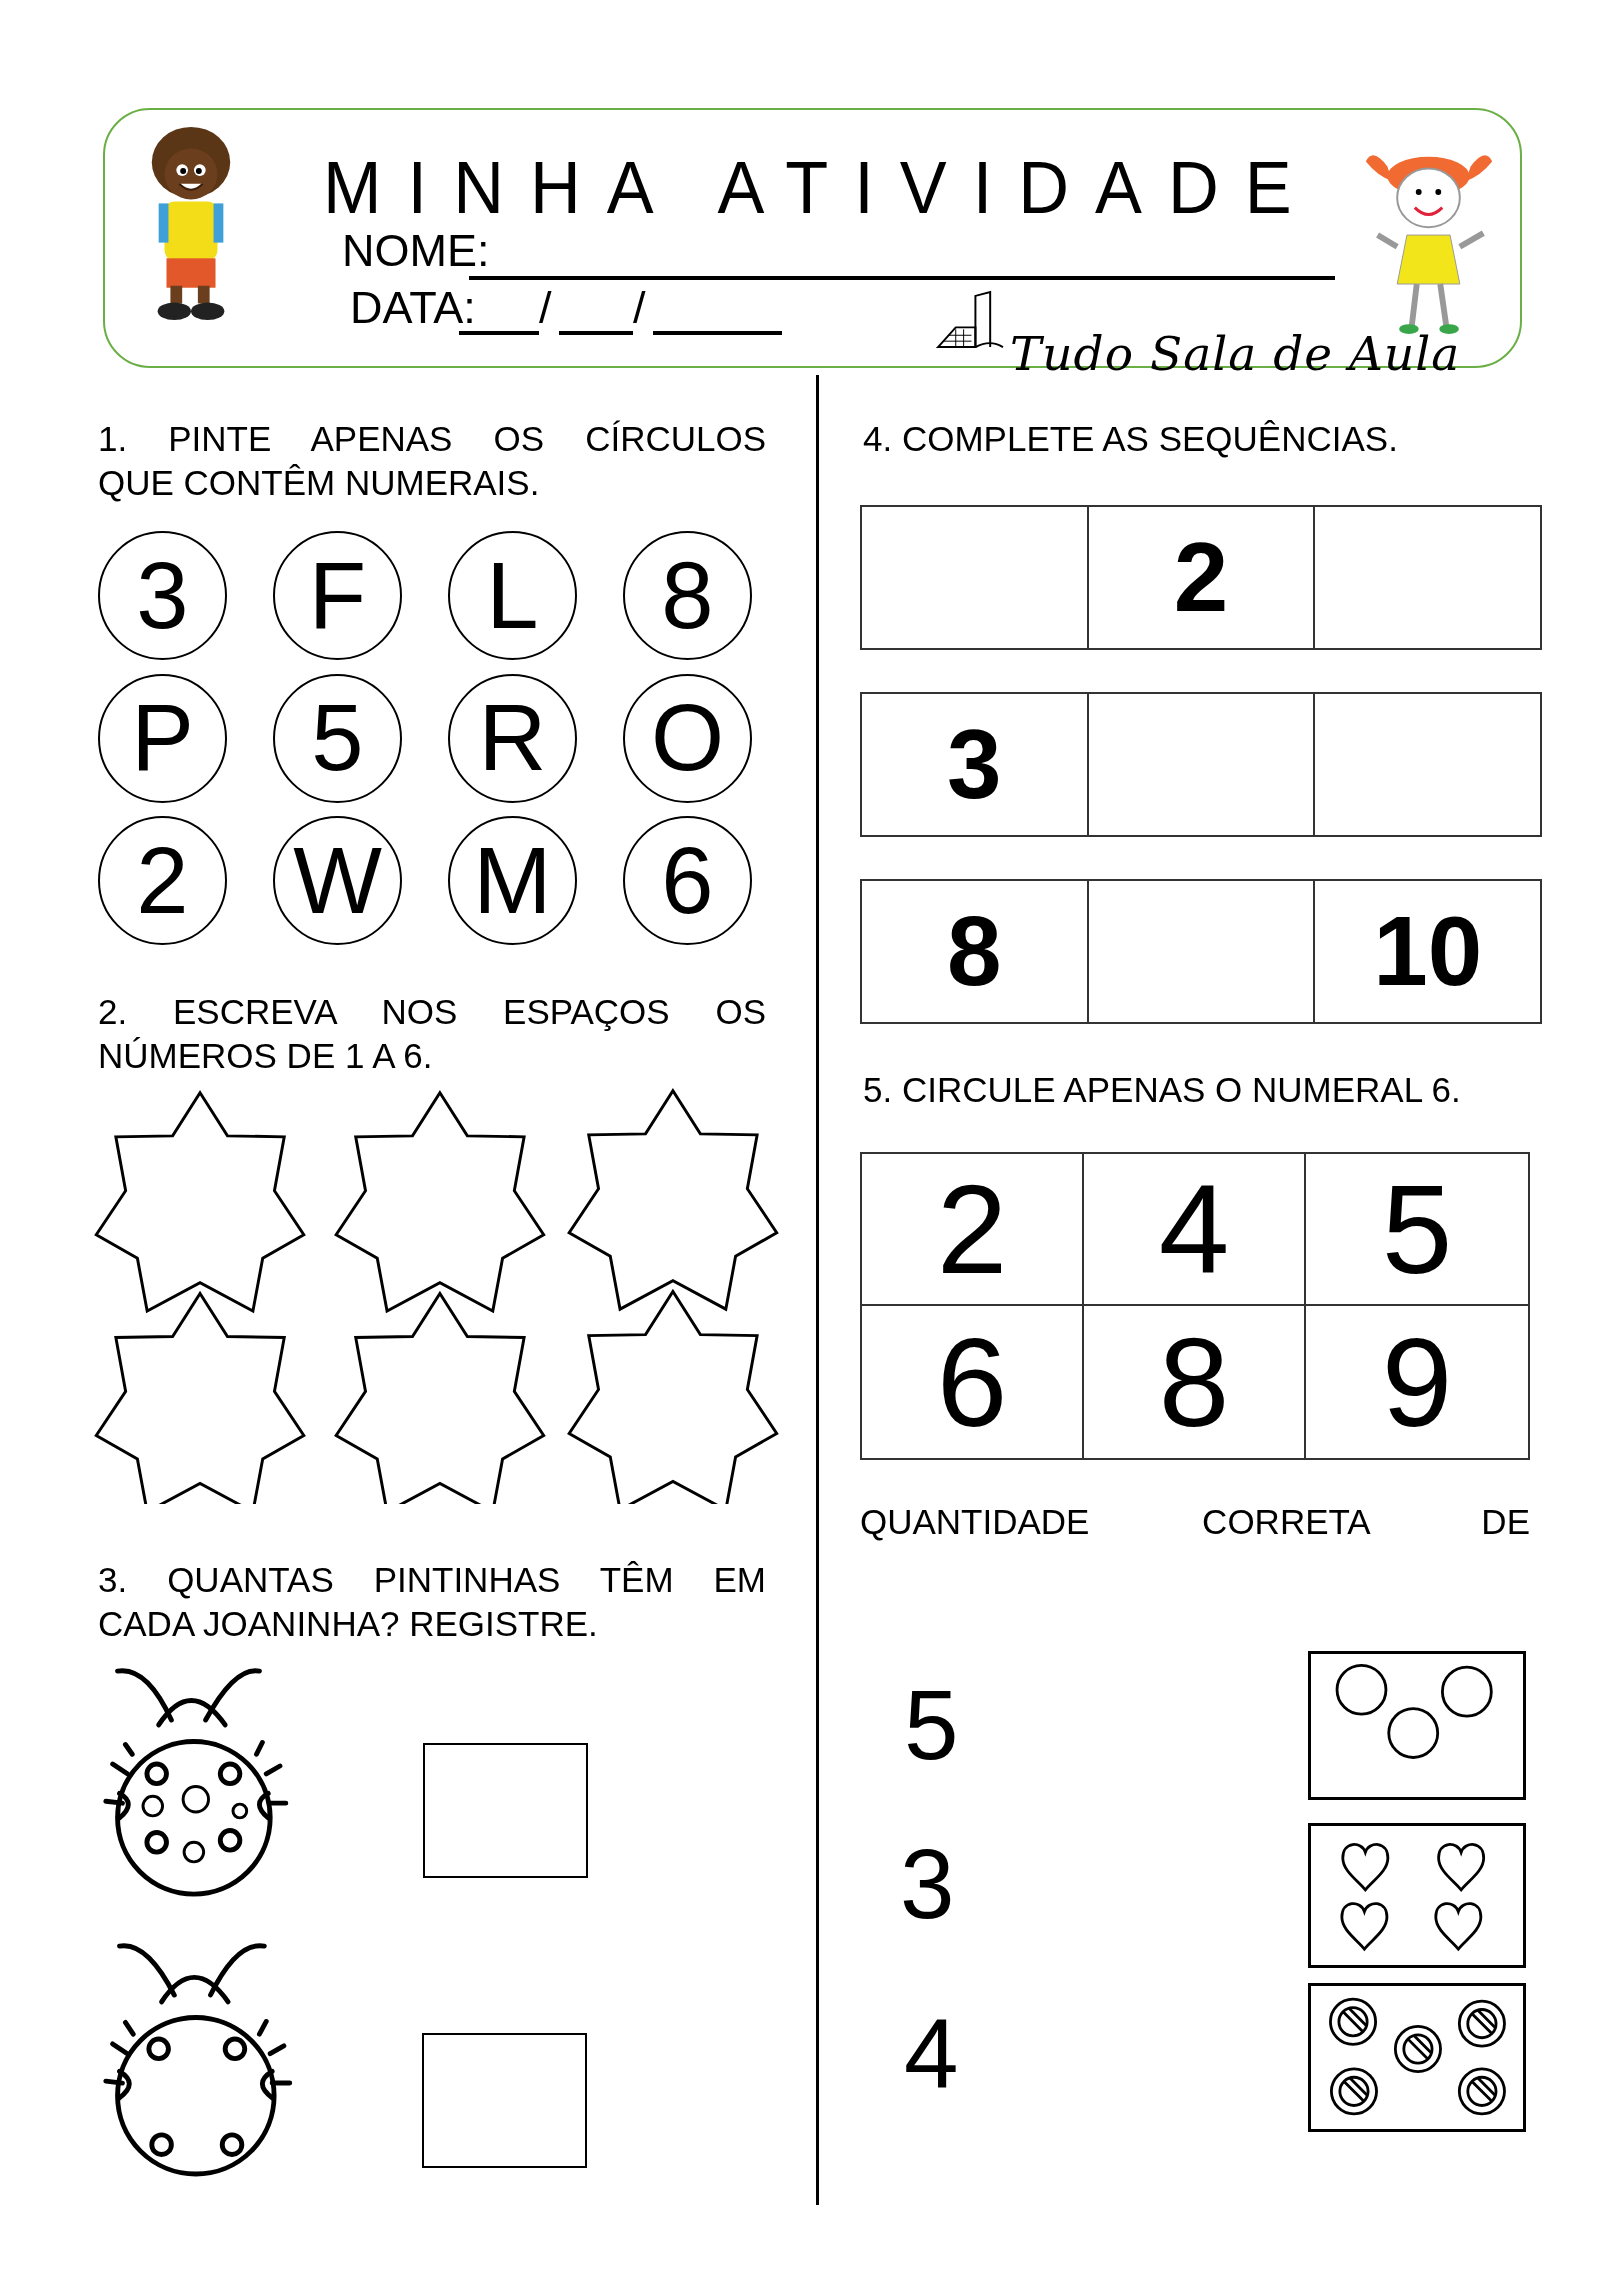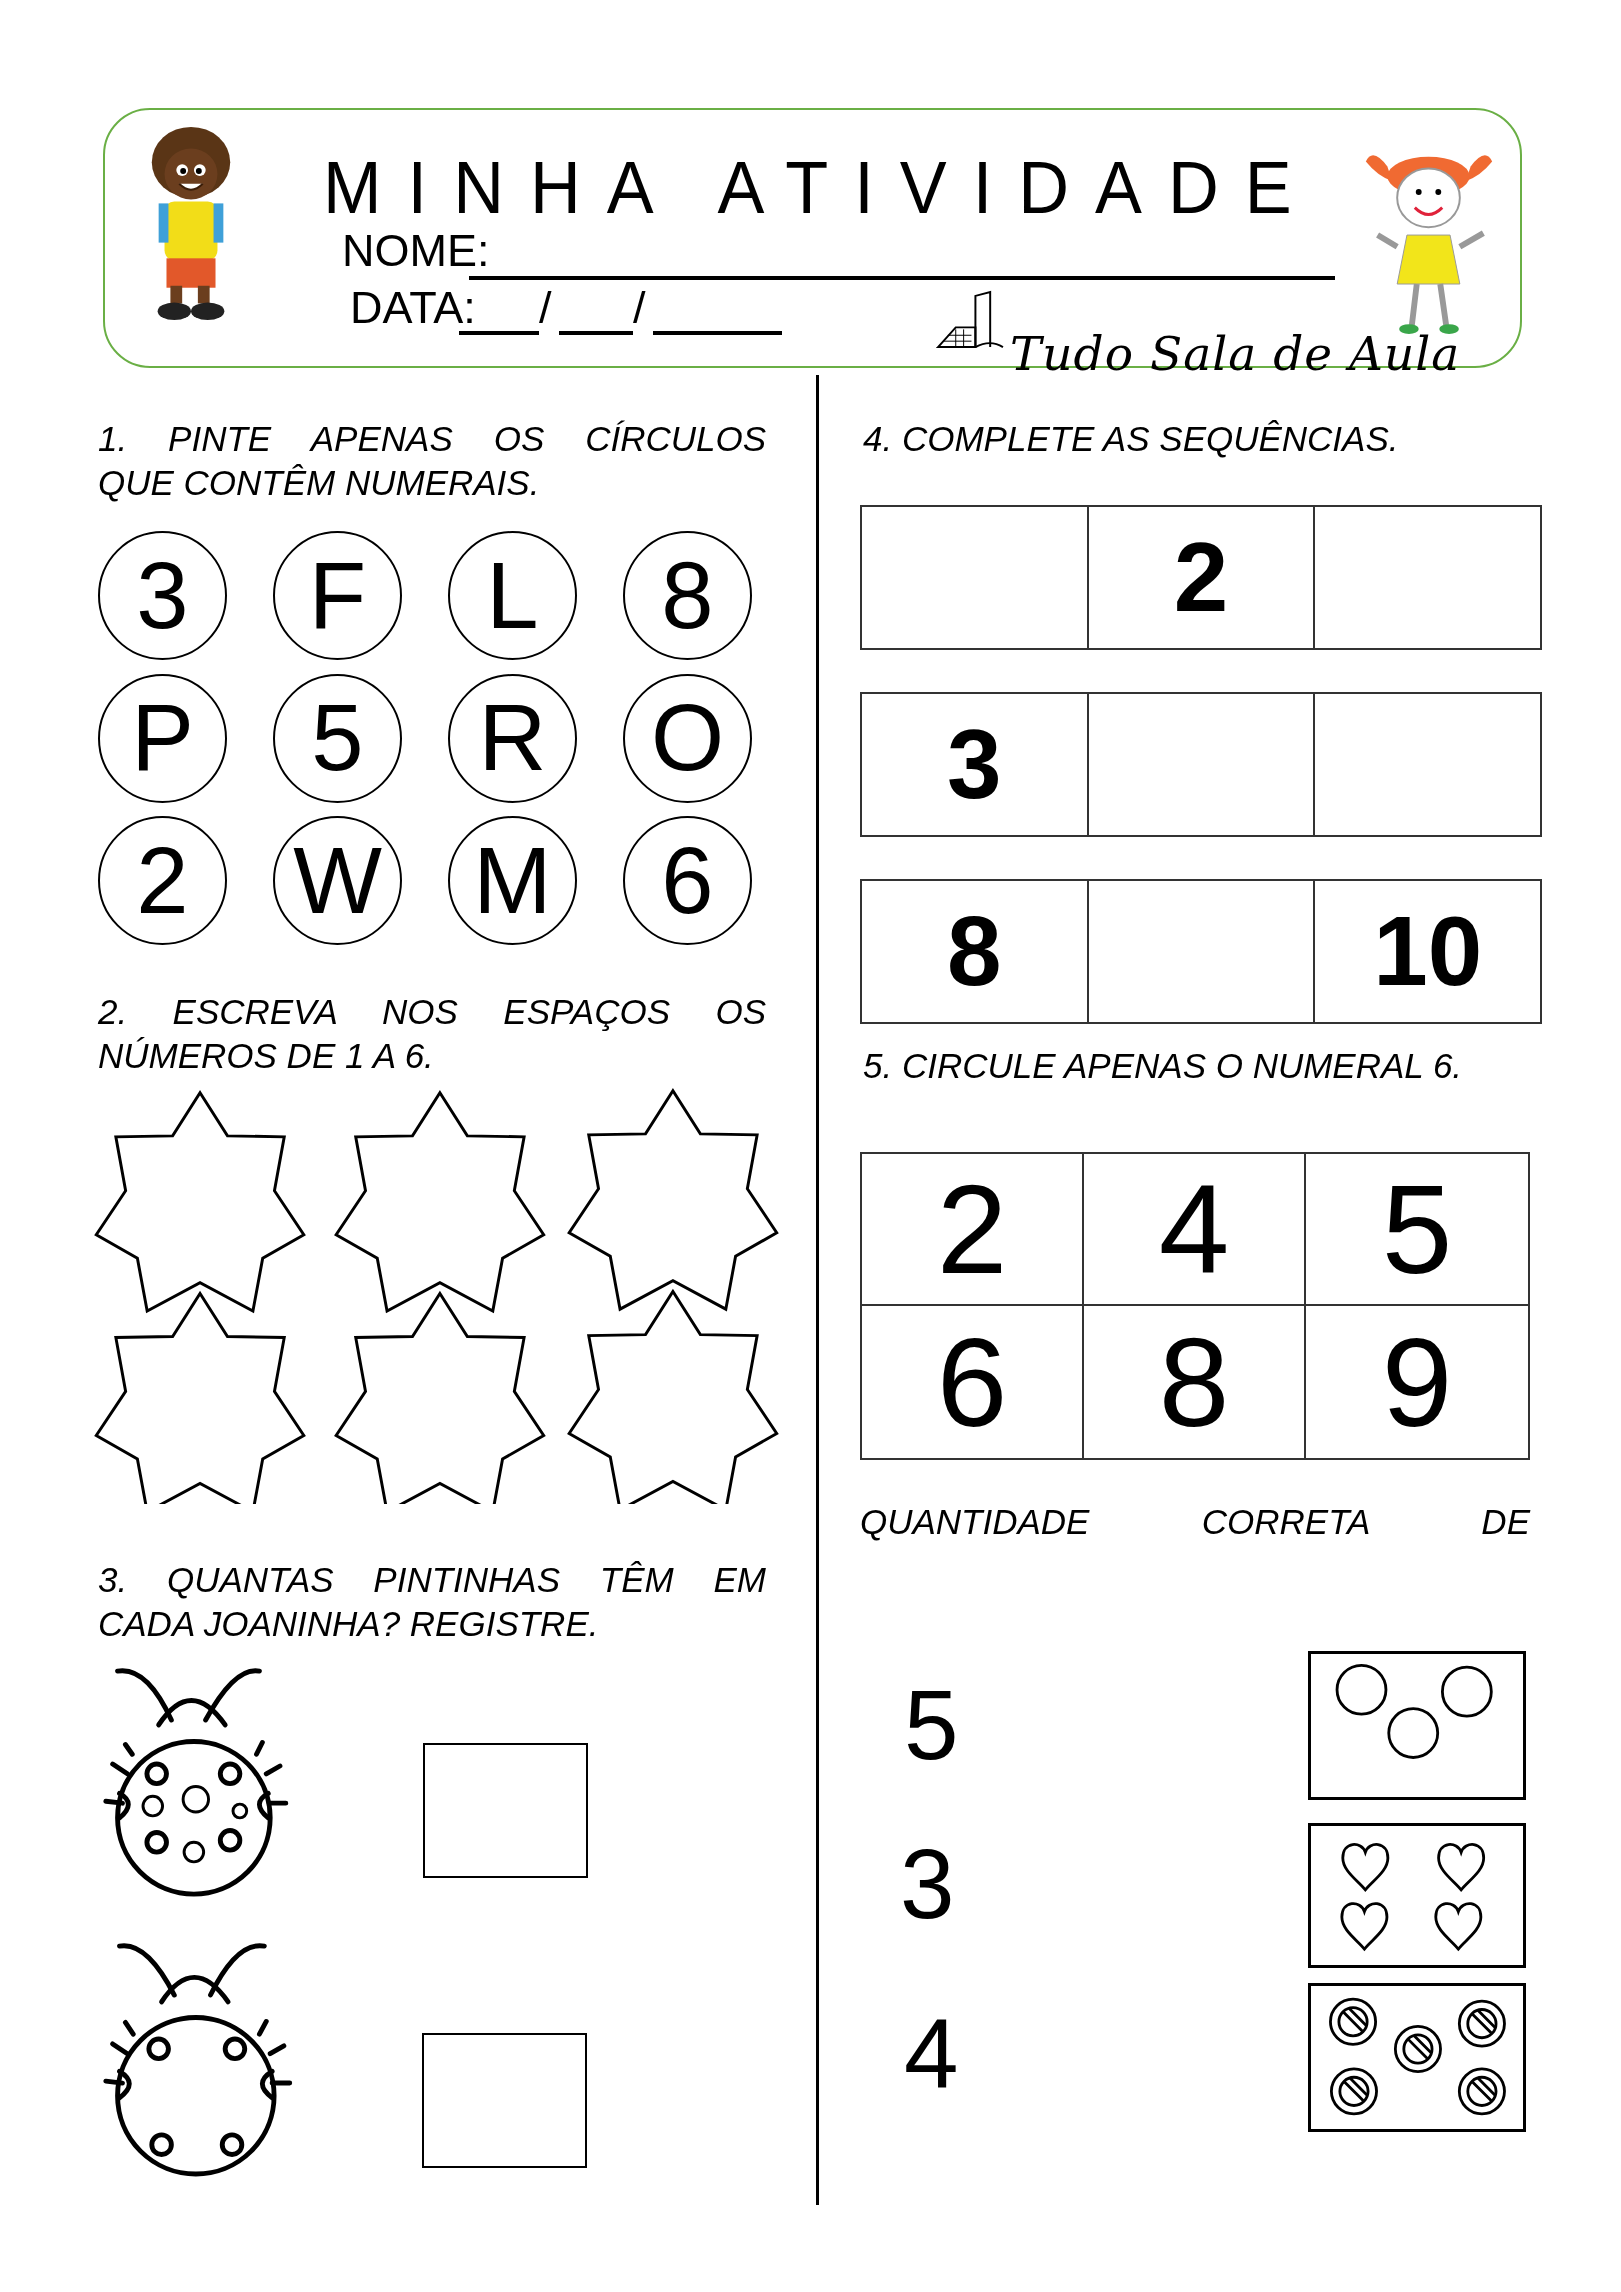--- a/index.html
+++ b/index.html
@@ -7,21 +7,21 @@
     .abs { position:absolute; }
     
     .header-box { left:103px; top:108px; width:1419px; height:260px; border:2.9px solid #6aaf45; border-radius:47px; box-sizing:border-box; }
     .title { left:323px; top:145px; font-size:74px; letter-spacing:27.4px; font-weight:normal; white-space:nowrap; transform:scaleX(0.95); transform-origin:left; }
     .field-label { font-size:45px; white-space:nowrap;margin-left:48px; }
     .name-line { left:469px; top:276px; width:866px; height:3.9px; background:#000; }
     .date-seg { height:3.9px; background:#000; }
     .slash { font-size:45px; }
     .brand { left:1010px; top:282px; font-family:"DejaVu Serif", serif; font-style:italic; font-size:47px; white-space:nowrap; letter-spacing:1px;margin-top:44px; }
     .divider { left:816px; top:375px; width:2.9px; height:1830px; background:#000; }
-    .qtext { font-size:35px; line-height:44px; text-align:justify; text-align-last:left;font-style:italic; }
+    .qtext { font-size:35px; line-height:44px; text-align:justify; text-align-last:left; }
     .qtext.justify-last { text-align-last:justify; }
     .circle-cell { width:129px; height:129px; border:2.9px solid #000; border-radius:50%; box-sizing:border-box; display:flex; align-items:center; justify-content:center; font-size:94px; line-height:1; }
     .seq-row { display:flex; border:2.9px solid #333; box-sizing:border-box; }
     .seq-cell { flex:1; display:flex; align-items:center; justify-content:center; font-size:98px; font-weight:bold; border-right:2px solid #333; }
     .seq-cell:last-child { border-right:none; }
     .grid6 { display:grid; grid-template-columns:repeat(3,1fr); grid-template-rows:repeat(2,1fr); border:2.9px solid #333; box-sizing:border-box; }
     .grid6 .g { display:flex; align-items:center; justify-content:center; font-size:127px; border-right:2px solid #333; border-bottom:2px solid #333; }
     .grid6 .g:nth-child(3n) { border-right:none; }
     .grid6 .g:nth-child(n+4) { border-bottom:none; }
     .answer-box { border:2.9px solid #000; box-sizing:border-box; background:#fff; }
@@ -188,21 +188,21 @@
   <div class="seq-cell">3</div>
   <div class="seq-cell"></div>
   <div class="seq-cell"></div>
 </div>
 <div class="abs seq-row" style="left:860px;top:879px;width:682px;height:145px">
   <div class="seq-cell">8</div>
   <div class="seq-cell"></div>
   <div class="seq-cell">10</div>
 </div>
 
-<div class="abs qtext" style="left:863px;top:1044px;width:686px">5. CIRCULE APENAS O NUMERAL 6.</div>
+<div class="abs qtext" style="left:863px;top:1068px;width:686px">5. CIRCULE APENAS O NUMERAL 6.</div>
 <div class="abs grid6" style="left:860px;top:1152px;width:670px;height:308px">
   <div class="g">2</div>
   <div class="g">4</div>
   <div class="g">5</div>
   <div class="g">6</div>
   <div class="g">8</div>
   <div class="g">9</div>
 </div>
 
 <div class="abs" style="left:860px;top:1500px;width:670px">

